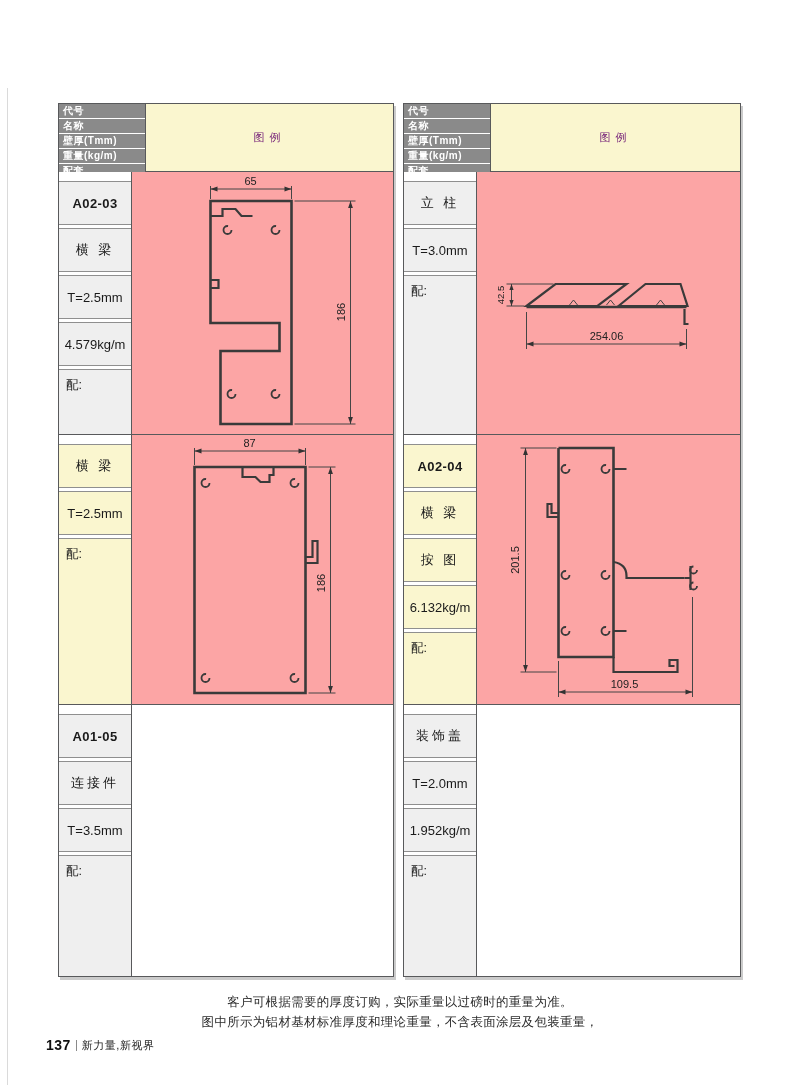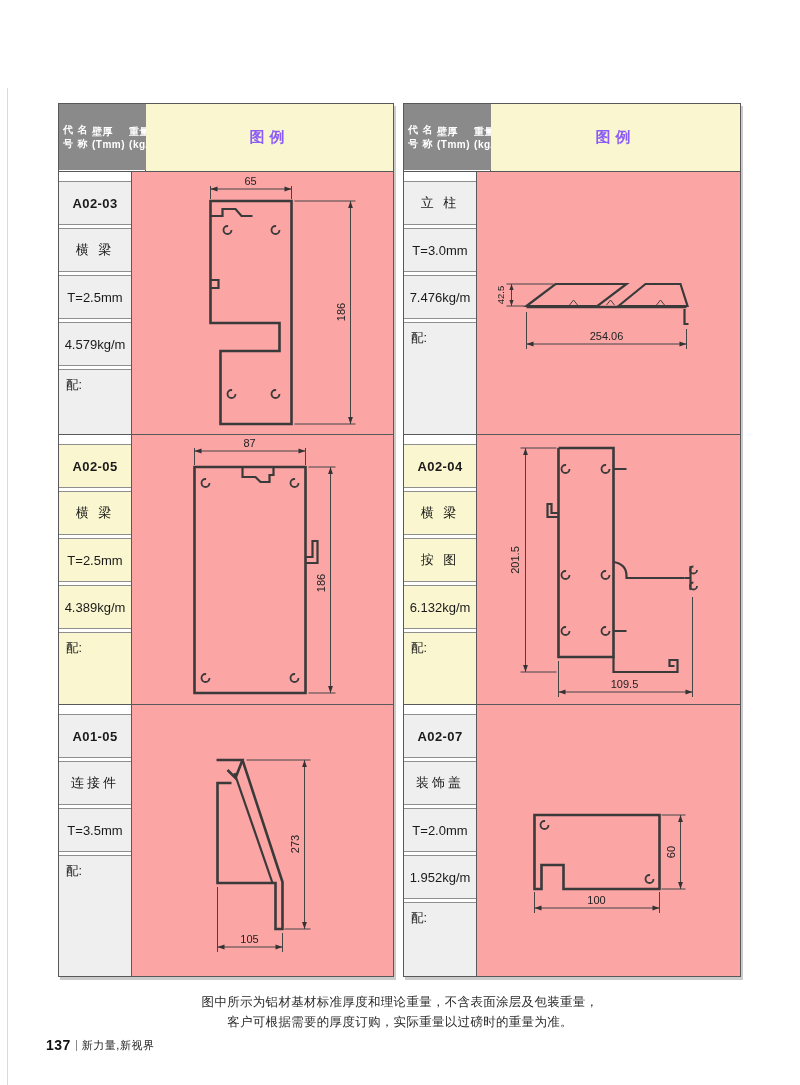--- a/index.html
+++ b/index.html
@@ -9,26 +9,26 @@
     font-family:"Liberation Sans","DejaVu Sans",sans-serif;
   }
   .page-edge{position:absolute;left:7px;top:88px;width:1px;height:997px;background:#dadada}
 
   .panel{position:absolute;top:103px;height:872px;background:#fff;
          border:1px solid #58595b;box-shadow:2px 3px 0 rgba(160,160,160,.55);box-sizing:content-box}
   .panel.pleft{left:58px;width:334px}
   .panel.pright{left:403px;width:336px}
 
   .phead{height:67px;display:flex;border-bottom:1px solid #58595b}
-  .hlabels{width:87px;border-right:1px solid #58595b;display:flex;background:#fff;box-sizing:border-box}
+  .hlabels{width:87px;border-right:1px solid #58595b;display:flex;flex-direction:column;background:#fff;box-sizing:border-box}
   .hrow{flex:1;background:#8a8a8a;color:#fff;font-size:10px;font-weight:bold;
         display:flex;align-items:center;padding-left:4px;margin-bottom:1px;letter-spacing:.5px}
   .hrow:last-child{margin-bottom:16px}
   .hlegend{flex:1;background:#faf6cf;display:flex;align-items:center;justify-content:center;
-           font-size:15px;font-weight:bold;letter-spacing:5px;color:#8b5cf6}
+           font-size:11px;font-weight:normal;letter-spacing:5px;color:#701a75}
 
   .prow{display:flex;border-bottom:1px solid #58595b}
   .prow:last-child{border-bottom:none}
   .r1{height:262px}.r2{height:269px}.r3{height:271px}
 
   .labels{width:73px;border-right:1px solid #58595b;display:flex;flex-direction:column;
           padding-top:9px;box-sizing:border-box;background:#fff}
   .lcell{height:42px;margin-bottom:3px;background:#efefef;
          border-top:1px solid #8f8f8f;border-bottom:1px solid #8f8f8f;
          display:flex;align-items:center;justify-content:center;font-size:13px;color:#1a1a1a}
@@ -100,24 +100,22 @@
           <circle class="boss" cx="136" cy="58" r="4" stroke-dasharray="19 6"></circle>
           <circle class="boss" cx="92" cy="222" r="4" stroke-dasharray="19 6"></circle>
           <circle class="boss" cx="136" cy="222" r="4" stroke-dasharray="19 6"></circle>
         </g>
       </svg>
     </div>
   </div>
 
   <div class="prow r2 hl">
     <div class="labels">
-      <div class="lcell code">A02-05</div>
       <div class="lcell lname">横 梁</div>
       <div class="lcell">T=2.5mm</div>
-      <div class="lcell">4.389kg/m</div>
       <div class="lcell fit">配:</div>
     </div>
     <div class="diagram">
       <svg viewBox="0 0 246 269" preserveAspectRatio="xMidYMid meet">
         <g>
           <path class="thin" d="M55,30 V13 M166,30 V13 M55,16 H166"></path>
           <polygon class="arw" points="55,16 62,13.6 62,18.4"></polygon>
           <polygon class="arw" points="166,16 159,13.6 159,18.4"></polygon>
           <text class="dim" x="110" y="12" text-anchor="middle">87</text>
           <path class="thin" d="M169,32 H196 M169,258 H196 M191,32 V258"></path>
@@ -138,59 +136,39 @@
     </div>
   </div>
 
   <div class="prow r3">
     <div class="labels">
       <div class="lcell code">A01-05</div>
       <div class="lcell lname">连接件</div>
       <div class="lcell">T=3.5mm</div>
       <div class="lcell fit">配:</div>
     </div>
-    <div class="diagram">
-      <svg viewBox="0 0 246 271" preserveAspectRatio="xMidYMid meet">
-        <g>
-          <path class="thin" d="M107,55 H171 M145,224 H171 M165,55 V224"></path>
-          <polygon class="arw" points="165,55 162.6,62 167.4,62"></polygon>
-          <polygon class="arw" points="165,224 162.6,217 167.4,217"></polygon>
-          <text class="dim" x="159" y="139" text-anchor="middle" transform="rotate(-90 159 139)">273</text>
-          <path class="thin" d="M78,182 V247 M143,228 V247 M78,242 H143"></path>
-          <polygon class="arw" points="78,242 85,239.6 85,244.4"></polygon>
-          <polygon class="arw" points="143,242 136,239.6 136,244.4"></polygon>
-          <text class="dim" x="110" y="238" text-anchor="middle">105</text>
-        </g>
-        <g>
-          <path class="ol" d="M77,55 H103 L96,73 L88,65"></path>
-          <path class="ol" d="M103,55 L143,177 V224 H136 V178 H78 V78 H92"></path>
-          <path class="d2" d="M95,68 L133,178"></path>
-        </g>
-      </svg>
-    </div>
   </div>
 </section>
 
 <section class="panel pright">
   <div class="phead">
     <div class="hlabels">
       <div class="hrow">代号</div>
       <div class="hrow">名称</div>
       <div class="hrow">壁厚(Tmm)</div>
       <div class="hrow">重量(kg/m)</div>
       <div class="hrow">配套</div>
     </div>
     <div class="hlegend">图例</div>
   </div>
 
   <div class="prow r1">
     <div class="labels">
       <div class="lcell lname">立 柱</div>
       <div class="lcell">T=3.0mm</div>
-      <div class="lcell">7.476kg/m</div>
       <div class="lcell fit">配:</div>
     </div>
     <div class="diagram">
       <svg viewBox="0 0 248 262" preserveAspectRatio="xMidYMid meet">
         <g>
           <path class="thin" d="M69,112 H22 M40,134 H22 M27,112 V134"></path>
           <polygon class="arw" points="27,112 24.9,118 29.1,118"></polygon>
           <polygon class="arw" points="27,134 24.9,128 29.1,128"></polygon>
           <text class="dims" x="19" y="123" text-anchor="middle" transform="rotate(-90 19 123)">42.5</text>
           <path class="thin" d="M42,140 V177 M202,157 V177 M42,172 H202"></path>
@@ -244,50 +222,30 @@
           <circle class="boss" cx="121" cy="140" r="4" stroke-dasharray="19 6"></circle>
           <circle class="boss" cx="81" cy="196" r="4" stroke-dasharray="19 6"></circle>
           <circle class="boss" cx="121" cy="196" r="4" stroke-dasharray="19 6"></circle>
         </g>
       </svg>
     </div>
   </div>
 
   <div class="prow r3">
     <div class="labels">
-      <div class="lcell code">A02-07</div>
       <div class="lcell lname">装饰盖</div>
       <div class="lcell">T=2.0mm</div>
       <div class="lcell">1.952kg/m</div>
       <div class="lcell fit">配:</div>
     </div>
-    <div class="diagram">
-      <svg viewBox="0 0 248 271" preserveAspectRatio="xMidYMid meet">
-        <g>
-          <path class="thin" d="M50,187 V208 M175,187 V208 M50,203 H175"></path>
-          <polygon class="arw" points="50,203 57,200.6 57,205.4"></polygon>
-          <polygon class="arw" points="175,203 168,200.6 168,205.4"></polygon>
-          <text class="dim" x="112" y="199" text-anchor="middle">100</text>
-          <path class="thin" d="M177,110 H201 M177,184 H201 M196,110 V184"></path>
-          <polygon class="arw" points="196,110 193.6,117 198.4,117"></polygon>
-          <polygon class="arw" points="196,184 193.6,177 198.4,177"></polygon>
-          <text class="dim" x="190" y="147" text-anchor="middle" transform="rotate(-90 190 147)">60</text>
-        </g>
-        <g>
-          <path class="ol" d="M50,110 H175 V184 H79 V160 H57 V184 H50 Z"></path>
-          <circle class="boss" cx="60" cy="120" r="4" stroke-dasharray="19 6"></circle>
-          <circle class="boss" cx="165" cy="174" r="4" stroke-dasharray="19 6"></circle>
-        </g>
-      </svg>
-    </div>
   </div>
 </section>
 
 <div class="note">
+  <div>客户可根据需要的厚度订购，实际重量以过磅时的重量为准。</div>
   <div>图中所示为铝材基材标准厚度和理论重量，不含表面涂层及包装重量，</div>
-  <div>客户可根据需要的厚度订购，实际重量以过磅时的重量为准。</div>
 </div>
 
 <div class="footer">
   <span class="pageno">137</span>
   <span class="fsep"></span>
   <span class="slogan">新力量,新视界</span>
 </div>
 
 </body></html>

